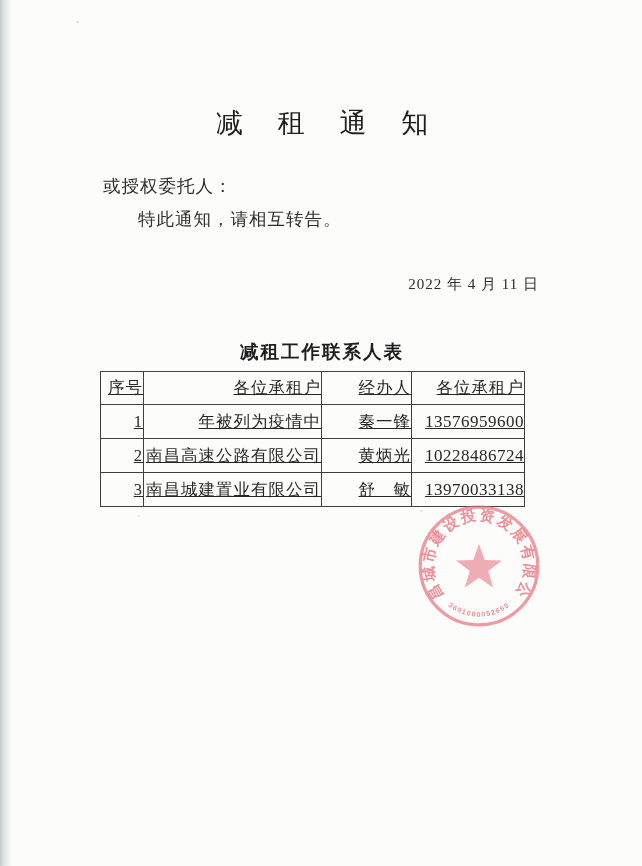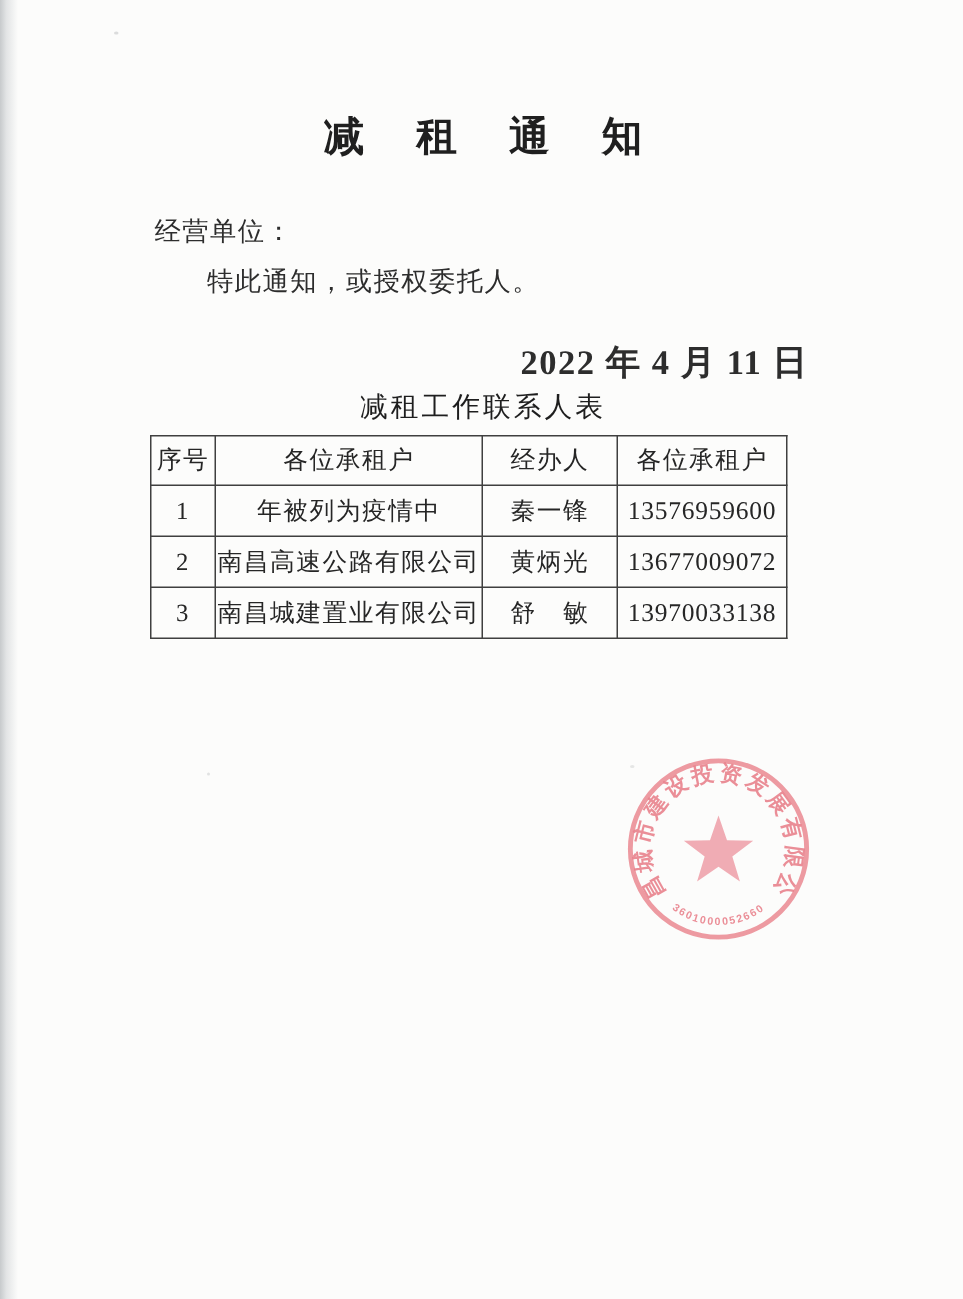--- a/index.html
+++ b/index.html
@@ -21,24 +21,24 @@
     left: 0; top: 0; bottom: 0;
     width: 12px;
     background: linear-gradient(to right, #c7cacc 0%, #e2e4e5 35%, rgba(252,252,251,0) 100%);
     pointer-events: none;
   }
   .doc {
     position: relative;
     padding: 0 101px 0 103px;
   }
   .doc-title {
-    margin-top: 72px;
+    margin-top: 104px;
     text-align: center;
     font-size: 27px;
-    font-weight: 700;
+    font-weight: 400;
     letter-spacing: 14px;
     text-indent: 14px;
     color: #1f1f1f;
     line-height: 38px;
   }
   .body-block { margin-top: 28px; }
   .salutation {
     font-size: 17.5px;
     line-height: 33px;
     letter-spacing: 1px;
@@ -50,52 +50,53 @@
     text-align: justify;
     letter-spacing: 1px;
     color: #2d2d2d;
   }
   .bold-phrase {
     font-family: "Liberation Sans", "DejaVu Sans", sans-serif;
     font-weight: 700;
     letter-spacing: 0.5px;
   }
   .date-line {
-    margin-top: 21px;
+    margin-top: 32px;
     text-align: right;
-    font-size: 23px;
+    font-size: 15px;
     line-height: 33px;
     letter-spacing: 1px;
     padding-right: 2px;
-    font-weight: bold;
   }
   .table-title {
+    margin-top: 38px;
     text-align: center;
     font-size: 18.5px;
-    font-weight: 400;
+    font-weight: 700;
     letter-spacing: 2px;
     font-family: "Liberation Serif", "DejaVu Serif", serif;
     color: #1e1e1e;
   }
   table.contact-table {
     margin-top: 7px;
     margin-left: -3px;
     border-collapse: collapse;
     table-layout: fixed;
     width: 424px;
   }
   .contact-table td, .contact-table th {
     border: 1px solid #3f3f3f;
-    text-align: center;
+    text-align: right;
     vertical-align: middle;
     font-weight: 400;
     font-size: 16.5px;
     color: #262626;
     height: 34px;
     letter-spacing: 1px;
+    text-decoration: underline;
   }
   .contact-table th { height: 33px; }
   .contact-table .phone-cell {
     font-size: 17px;
     letter-spacing: 0.5px;
     margin-top: 28px;
   }
   .contact-table { border: 1.5px solid #3a3a3a; }
   
   .seal {
@@ -113,25 +114,25 @@
 </style>
 </head>
 <body>
 
 <div class="page">
   <div class="doc">
 
     <h1 class="doc-title">减 租 通 知</h1>
 
     <div class="body-block">
-      <p class="salutation">经营单位：</p>
+      <p class="salutation">或授权委托人：</p>
 
 
 
-      <p class="para">特此通知，或授权委托人。</p>
+      <p class="para">特此通知，请相互转告。</p>
     </div>
 
     <p class="date-line">2022 年 4 月 11 日</p>
 
     <h2 class="table-title">减租工作联系人表</h2>
 
     <table class="contact-table">
       <colgroup>
         <col style="width:43px">
           <col style="width:178px">
@@ -150,21 +151,21 @@
         <tr>
           <td>1</td>
           <td>年被列为疫情中</td>
           <td>秦一锋</td>
           <td class="phone-cell">13576959600</td>
         </tr>
         <tr>
           <td>2</td>
           <td>南昌高速公路有限公司</td>
           <td>黄炳光</td>
-          <td class="phone-cell">13677009072</td>
+          <td class="phone-cell">10228486724</td>
         </tr>
         <tr>
           <td>3</td>
           <td>南昌城建置业有限公司</td>
           <td>舒　敏</td>
           <td class="phone-cell">13970033138</td>
         </tr>
 
       </tbody>
     </table>

